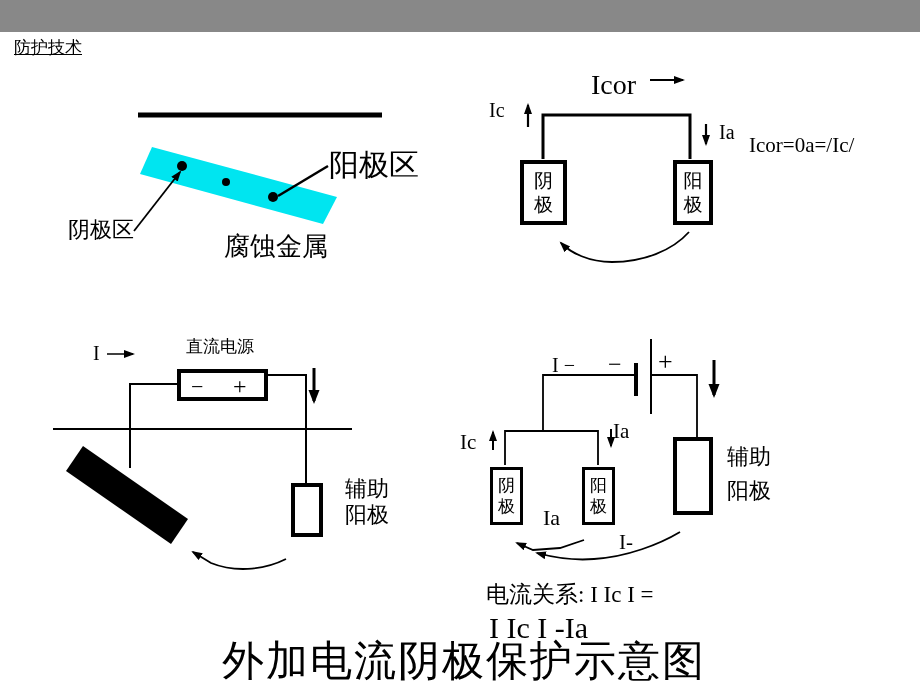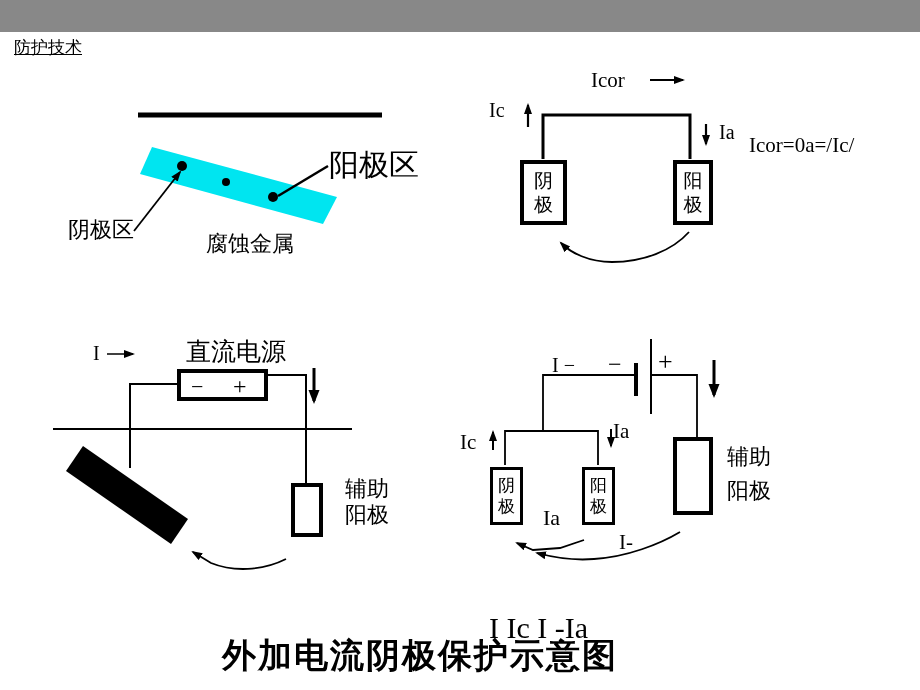--- a/index.html
+++ b/index.html
@@ -13,32 +13,32 @@
   svg{position:absolute;left:0;top:0;}
   
   .ebox{position:absolute;background:#fff;border:4px solid #000;box-sizing:border-box;
         display:flex;align-items:center;justify-content:center;text-align:center;}
   .ebox .vlabel{white-space:pre-line;line-height:1.25;}
   
   #nav-title{left:14px;top:6px;font-size:17px;text-decoration:underline;}
   
   #anode-region{left:329px;top:115px;font-size:30px;}
   #cathode-region{left:68px;top:185px;font-size:22px;}
-  #metal-caption{left:206px;top:199px;font-size:22px;}
+  #metal-caption{left:224px;top:199px;font-size:26px;}
   
   #tr-ic{left:489px;top:66px;font-size:20px;}
-  #tr-icor{left:591px;top:36px;font-size:21px;}
+  #tr-icor{left:591px;top:36px;font-size:28px;}
   #tr-ia{left:719px;top:88px;font-size:20px;}
   #tr-eq{left:749px;top:101px;font-size:21px;}
   #tr-cathode{left:520px;top:128px;width:47px;height:65px;font-size:19px;}
   #tr-anode{left:673px;top:128px;width:40px;height:65px;font-size:19px;}
   #cell-caption{left:591px;top:251px;font-size:23px;letter-spacing:1px;}
   
   #bl-i{left:93px;top:309px;font-size:20px;}
-  #dc-label{left:186px;top:305px;font-size:25px;}
+  #dc-label{left:186px;top:305px;font-size:17px;}
   #power-box{left:177px;top:337px;width:91px;height:32px;font-size:22px;}
   #power-box .minus{position:absolute;left:10px;top:1px;}
   #power-box .plus{position:absolute;left:52px;top:0px;font-size:24px;}
   #bl-aux-box{left:291px;top:451px;width:32px;height:54px;}
   #bl-aux-label{left:345px;top:444px;font-size:22px;line-height:26px;}
   #bl-caption{left:115px;top:550px;font-size:24px;}
   
   #br-i{left:552px;top:321px;font-size:20px;}
   #br-minus{left:608px;top:318px;font-size:24px;}
   #br-plus{left:658px;top:314px;font-size:26px;}
@@ -46,21 +46,21 @@
   #br-ia-top{left:613px;top:387px;font-size:21px;}
   #br-ia-bottom{left:543px;top:473px;font-size:22px;}
   #br-iminus{left:619px;top:498px;font-size:21px;}
   #br-cathode{left:490px;top:435px;width:33px;height:58px;font-size:17px;border-width:3px;}
   #br-anode{left:582px;top:435px;width:33px;height:58px;font-size:17px;border-width:3px;}
   #br-aux-box{left:673px;top:405px;width:40px;height:78px;}
   #br-aux-label{left:727px;top:408px;font-size:22px;line-height:34px;}
   #relation1{left:486px;top:549px;font-size:23px;}
   #relation2{left:489px;top:578px;font-size:30px;}
   
-  #main-title{left:222px;top:604px;font-size:34px;letter-spacing:2px;font-weight:bold;}
+  #main-title{left:222px;top:604px;font-size:42px;letter-spacing:2px;}
 </style>
 </head>
 <body>
 
 <div id="slide">
 
   <svg width="920" height="690" viewBox="0 0 920 690">
     <defs>
       <marker id="ah" markerUnits="userSpaceOnUse" markerWidth="12" markerHeight="10" refX="9" refY="4" orient="auto">
         <path d="M0,0 L11,4 L0,8 z" fill="#000"></path>
@@ -144,17 +144,18 @@
     <span class="vlabel">阴
 极</span>
   </div>
   <div class="ebox" id="br-anode">
     <span class="vlabel">阳
 极</span>
   </div>
   <div class="ebox" id="br-aux-box"></div>
   <div class="lbl cjk" id="br-aux-label">辅助
 阳极</div>
+  <div class="lbl cjk" id="relation1">电流关系: I Ic I =</div>
   <div class="lbl cjk" id="relation2">I Ic I -Ia</div>
 
   <div class="lbl cjk" id="main-title">外加电流阴极保护示意图</div>
 
 </div>
 
 </body></html>

